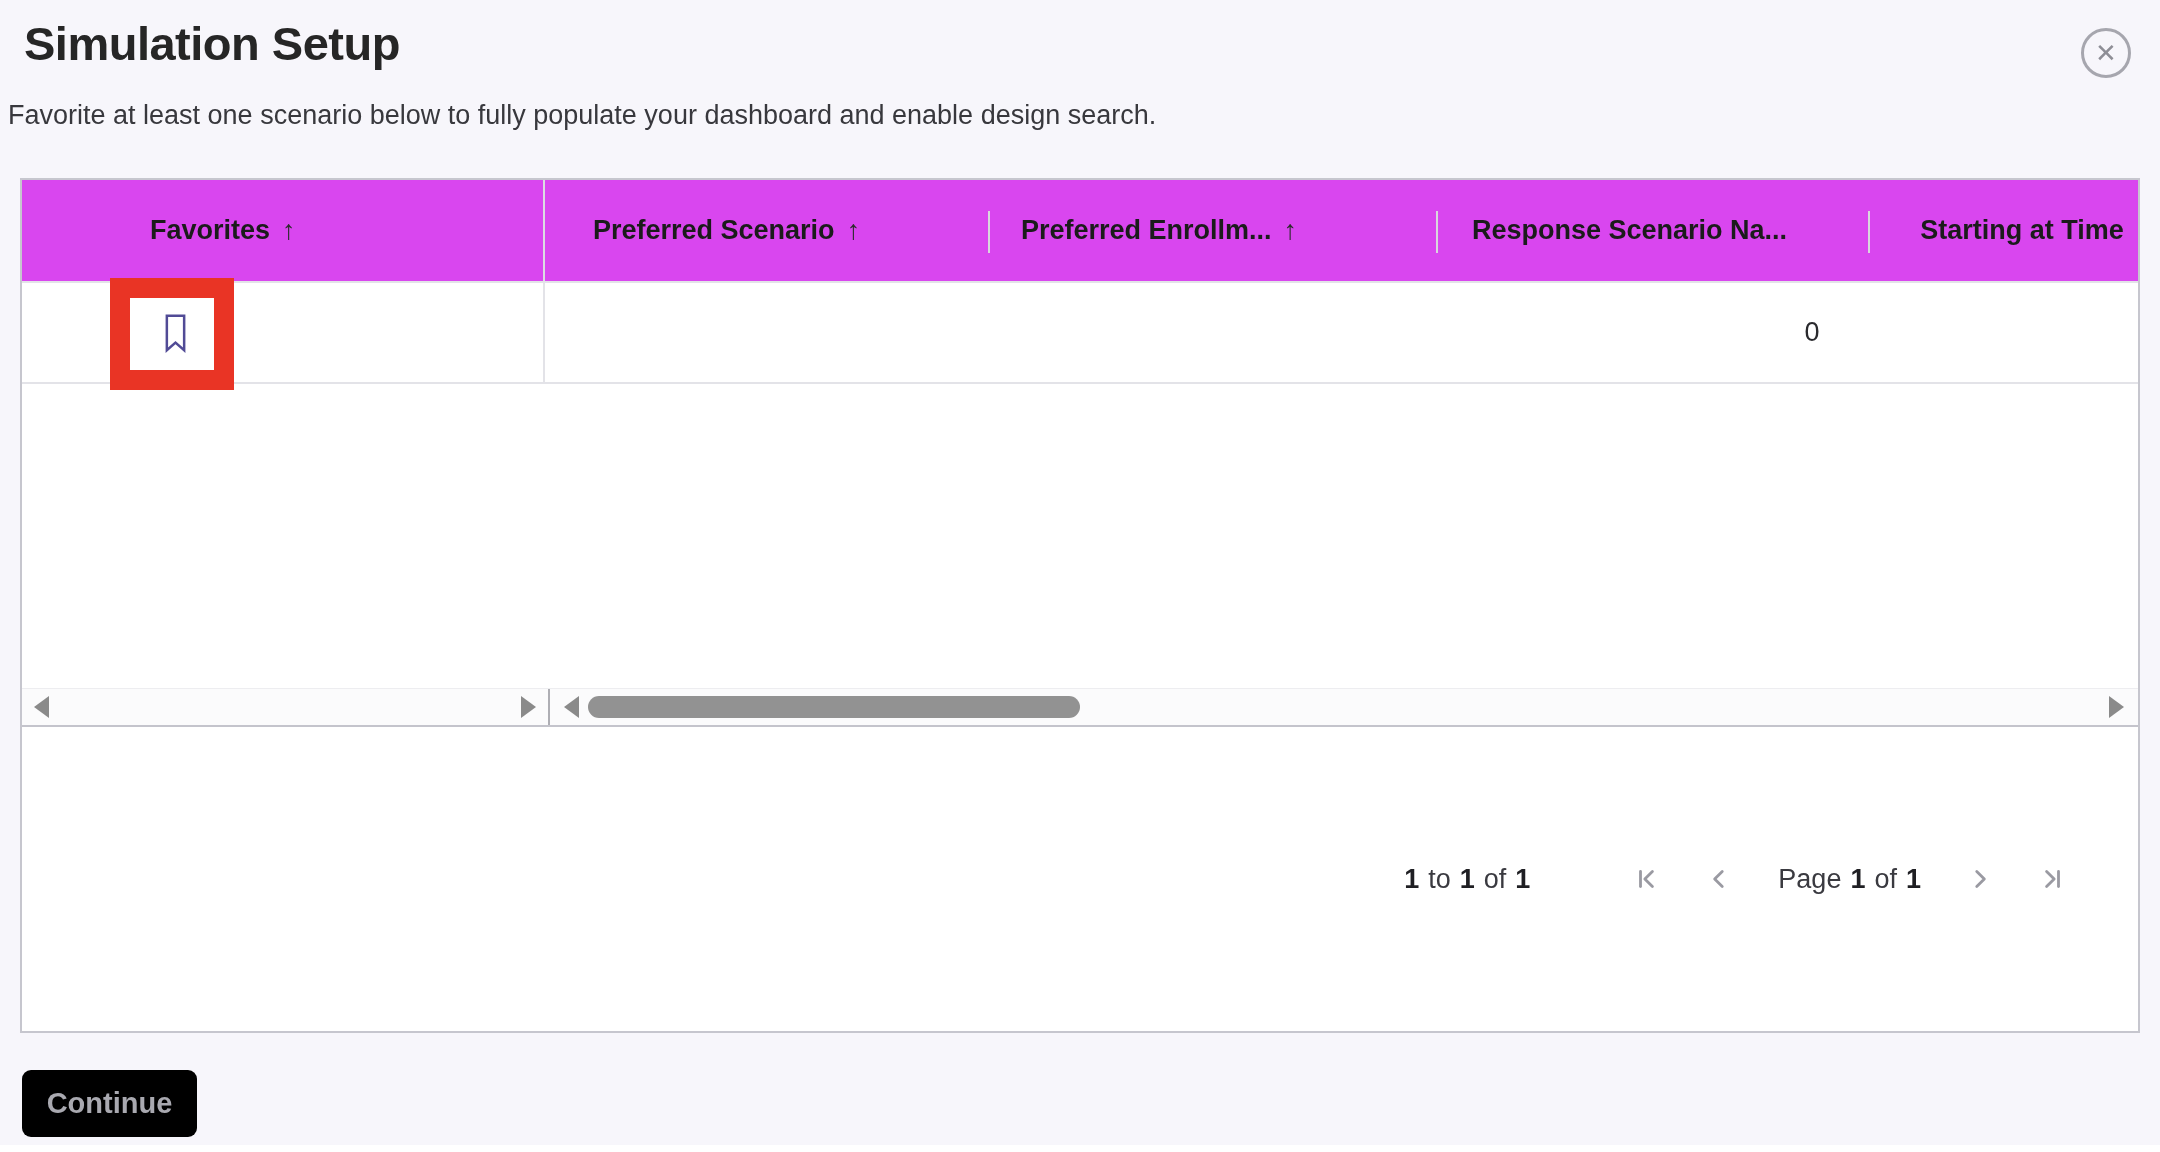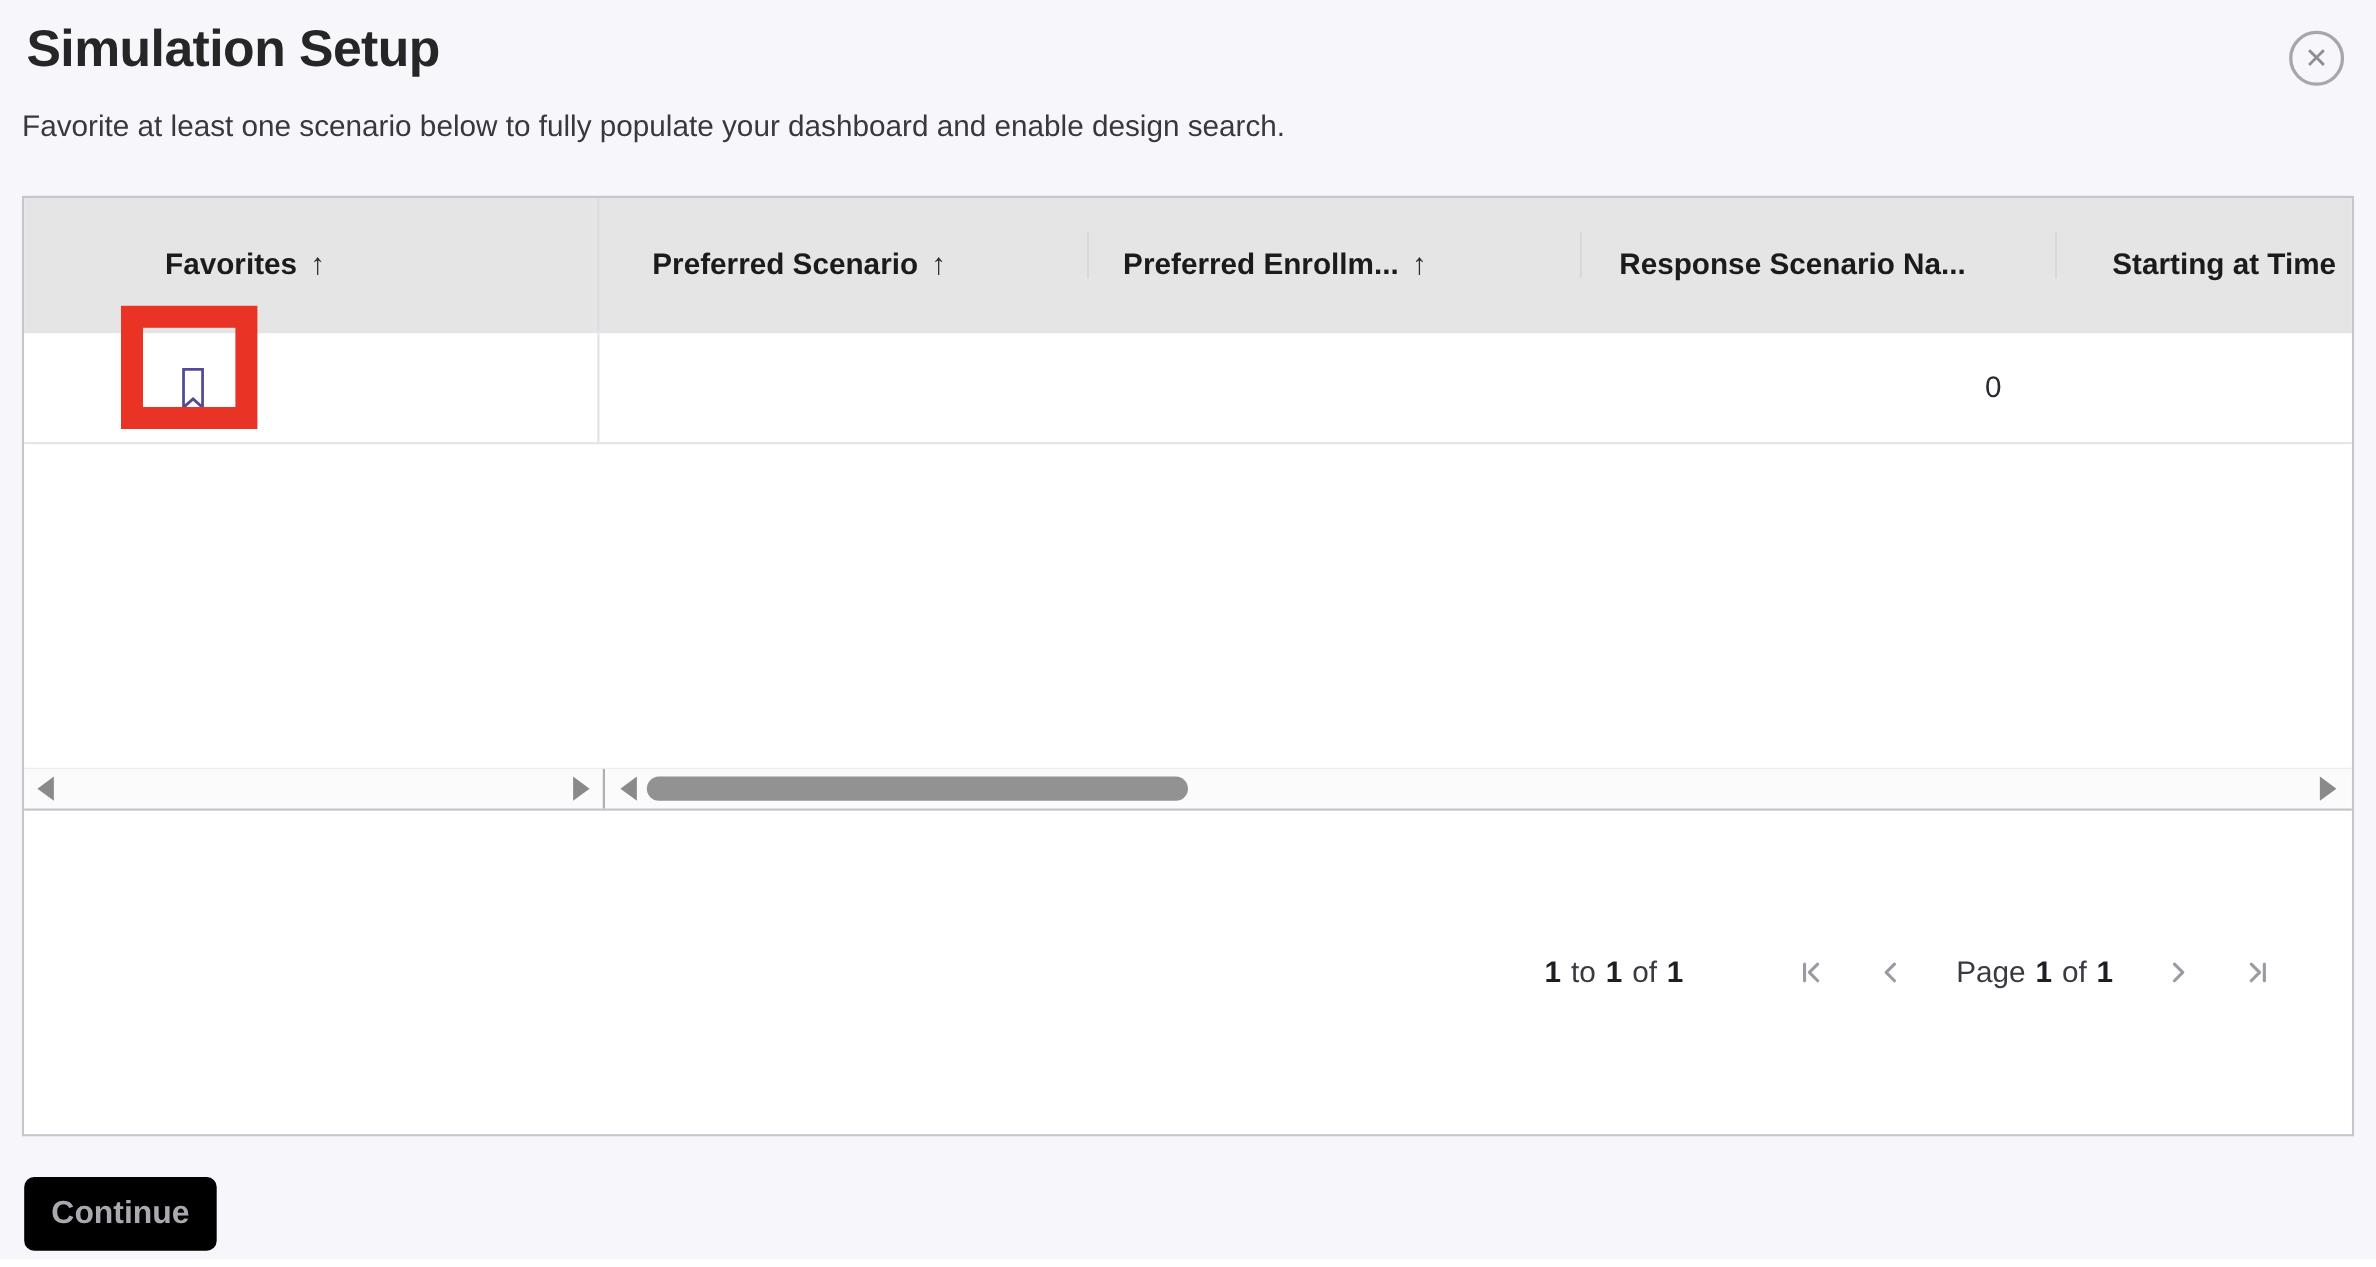--- a/index.html
+++ b/index.html
@@ -12,42 +12,42 @@
     color:#26262a;
   }
   #screen { position:absolute; inset:0; }
 
   
   .dlg-title {
     position:absolute; left:24px; top:16px;
     font-size:47px; font-weight:700; color:#262626; letter-spacing:-0.5px;
   }
   .dlg-subtitle {
-    position:absolute; left:20px; top:100px;
+    position:absolute; left:8px; top:100px;
     font-size:27px; color:#38383d;
   }
   .close-btn {
     position:absolute; left:2081px; top:28px;
     width:50px; height:50px; border-radius:50%;
     border:3px solid #a6a6ae; color:#8e8e96;
     display:flex; align-items:center; justify-content:center;
     font-size:26px; cursor:pointer; background:transparent;
   }
 
   
   .table-wrap {
     position:absolute; left:20px; top:178px;
     width:2120px; height:855px;
     background:#ffffff;
     border:2px solid #c6c6ce;
     display:flex; flex-direction:column;
   }
   .thead {
-    height:123px; display:flex; align-items:center;
-    background:#e5e5e5;
+    height:103px; display:flex; align-items:center;
+    background:#d946ef;
     border-bottom:2px solid #e3e3e8;
     font-weight:700; font-size:27px; color:#1b1b1b;
   }
   .th {
     height:100%; display:flex; align-items:center; position:relative;
     white-space:nowrap; overflow:hidden; cursor:pointer;
   }
   .th .sort-icon { margin-left:12px; font-weight:400; font-size:27px; color:#2c2c2c; }
   .col1 { width:523px; padding-left:128px; }
   .col2 { width:443px; padding-left:48px; }

